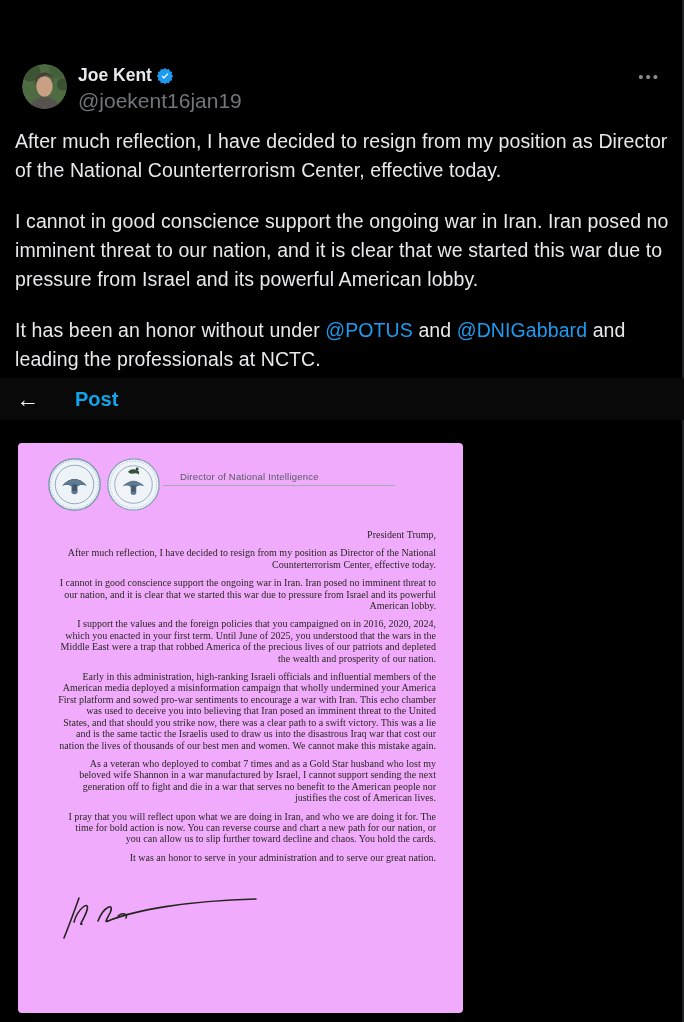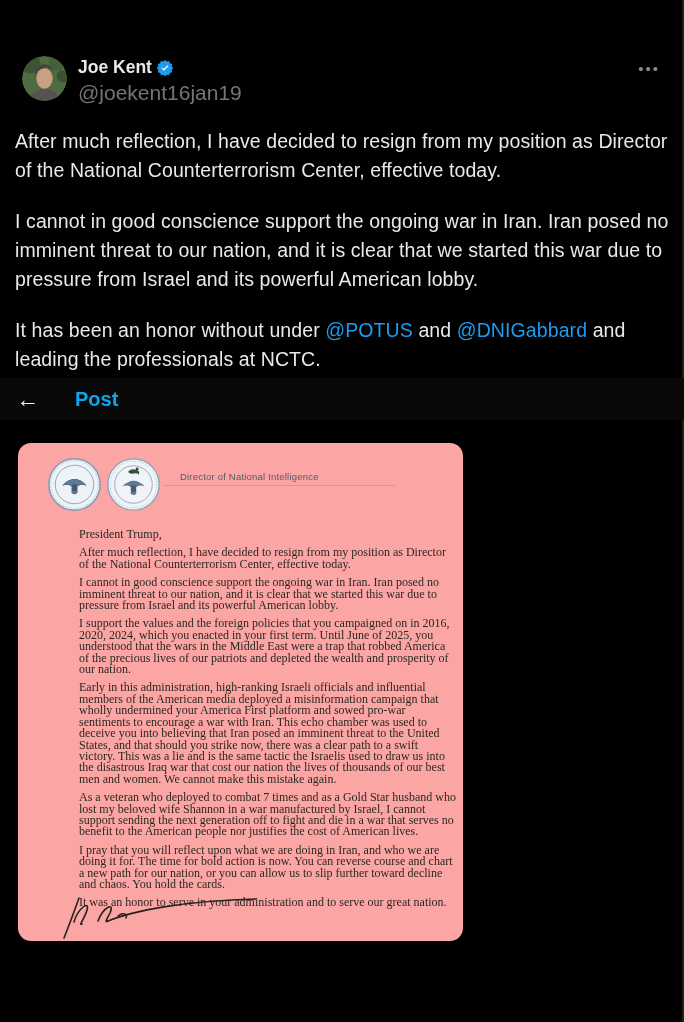--- a/index.html
+++ b/index.html
@@ -2,21 +2,21 @@
 <html><head>
 <meta charset="utf-8">
 <style>
   html,body { margin:0; padding:0; background:#000; }
   body { width:684px; height:1022px; position:relative; overflow:hidden;
          font-family:"Liberation Sans", sans-serif; }
 
   .screen { position:absolute; inset:0; background:#000000; }
 
   
-  .tweet-header { position:absolute; top:56px; left:22px; right:16px; display:flex; }
+  .tweet-header { position:absolute; top:64px; left:22px; right:16px; display:flex; }
   .avatar { width:45px; height:45px; border-radius:50%; overflow:hidden; flex:0 0 45px; cursor:pointer; }
   .id-block { margin-left:11px; padding-top:1px; }
   .name-row { display:flex; align-items:center; gap:4px; }
   .author-name { font-size:17.5px; font-weight:700; color:#e7e9ea; }
   .verified { width:18px; height:18px; display:inline-block; }
   .handle { font-size:21px; color:#71767b; margin-top:3px; }
   .more-btn { position:absolute; top:8px; right:8px; color:#8b8b8b; font-size:15px;
               letter-spacing:2px; cursor:pointer; line-height:10px; }
 
   
@@ -26,32 +26,32 @@
   .tweet-text p { margin:0 0 22px 0; }
   .mention { color:#1d9bf0; cursor:pointer; }
 
   
   .post-bar { position:absolute; top:378px; left:0; width:684px; height:42px;
               background:#090909; display:flex; align-items:center; z-index:6; }
   .back-btn { margin-left:16px; color:#eff3f4; font-size:23px; line-height:23px; cursor:pointer; }
   .post-title { margin-left:36px; color:#0ea5e9; font-size:20px; font-weight:700; }
 
   
-  .letter-card { position:absolute; top:443px; left:18px; width:445px; height:498px;
-                 background:#fca5a5; border-radius:13px; z-index:5; overflow:hidden; cursor:pointer; }
+  .letter-card { position:absolute; top:443px; left:18px; width:445px; height:570px;
+                 background:#f0abfc; border-radius:4px; z-index:5; overflow:hidden; cursor:pointer; }
   .seals { position:absolute; top:14px; left:29px; display:flex; gap:4px; }
   .seal { width:55px; height:55px; }
   .letterhead { position:absolute; top:28px; left:145px; width:232px;
                 font-size:9.5px; color:#565b63; letter-spacing:.2px; }
   .lh-line1 { padding:0 0 3px 17px; border-bottom:1px solid #a6abb1; }
   .lh-line2 { padding:4px 0 0 17px; }
 
-  .letter-body { position:absolute; top:86px; left:61px; width:378px;
-                 font-family:"Liberation Serif", serif; font-size:12px;
-                 line-height:11.4px; color:#2b2823; text-align:left; }
+  .letter-body { position:absolute; top:86px; left:40px; width:378px;
+                 font-family:"Liberation Serif", serif; font-size:10px;
+                 line-height:11.4px; color:#2b2823; text-align:right; }
   .letter-body p { margin:0 0 7px 0; }
 
   .signature { position:absolute; top:445px; left:42px; }
   .signer-block { position:absolute; top:494px; left:50px; font-family:"Liberation Serif", serif;
                   font-size:9.8px; line-height:12.5px; color:#2b2823; }
 
   .edge-line { position:absolute; top:0; right:0; width:2px; height:1022px; background:#1e2124; }
 </style>
 </head>
 <body>

